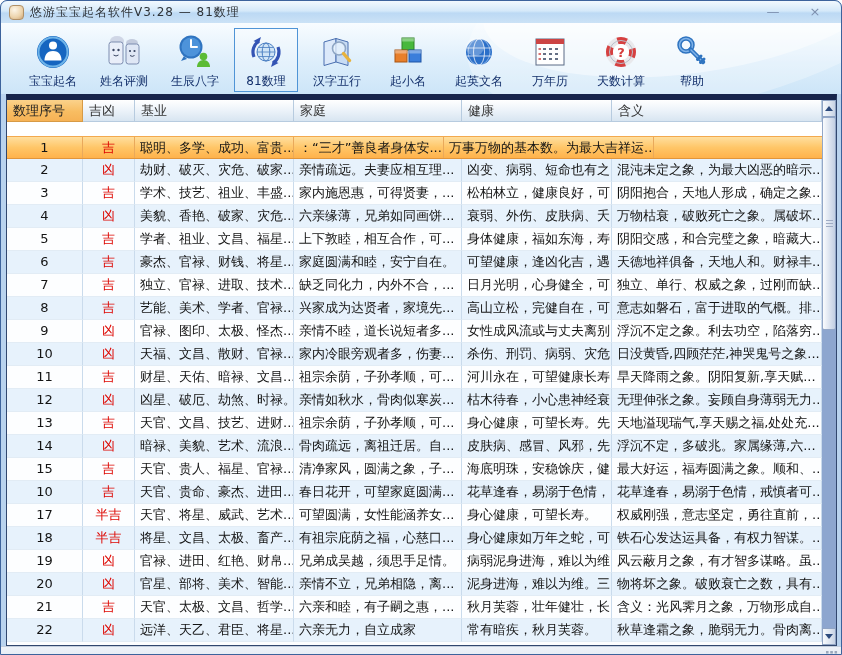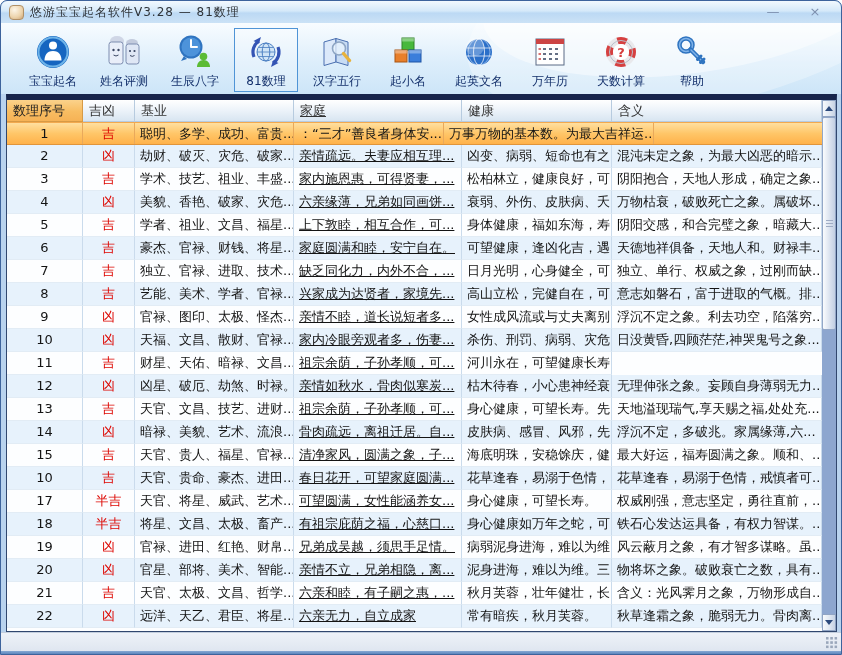--- a/index.html
+++ b/index.html
@@ -39,33 +39,33 @@
   .tb-btn.sel { border:1px solid #4f94d6; background:rgba(255,255,255,.25); }
   .tb-icon { width:38px; height:38px; display:block; margin-bottom:2px; }
   .tb-label { font-size:12px; color:#14306b; white-space:nowrap; }
   
   .main {
     margin-left:5px; width:831px;
     border:1px solid #31476e; border-top:6px solid #17254c;
     display:flex; background:#fff;
   }
   .table { width:815px; }
-  .thead { height:22px; display:flex; }
+  .thead { height:36px; display:flex; }
   .th {
     height:22px; line-height:21px; font-size:13px; color:#333;
     background:linear-gradient(#ffffff, #eef4fa 45%, #d8e5f1);
     border-right:1px solid #b7cbdf; border-bottom:1px solid #b7cbdf;
     padding-left:6px; white-space:nowrap; overflow:hidden;
   }
   .th.hl {
     background:linear-gradient(#fbd28b, #f8bd62 55%, #f6b255);
     border-right:1px solid #d79a45; border-bottom:1px solid #d79a45; color:#222;
   }
   .c0 { width:76px; } .c1 { width:52px; } .c2 { width:159px; }
-  .c3 { width:168px;text-decoration:underline; } .c4 { width:150px; } .c5 { width:210px; }
+  .c3 { width:168px; } .c4 { width:150px; } .c5 { width:210px; }
   .tr { height:23px; display:flex; background:#fdfeff; }
   .tr.alt { background:#e7f2fc; }
   .tr.sel {
     background:linear-gradient(#ffdf9f, #ffc668 50%, #ffb24b);
     border-top:1px solid #f3a94e; border-bottom:1px solid #e1953b; height:23px;
   }
   .td {
     height:100%; line-height:22px; font-size:13px; color:#141414;
     border-right:1px solid #cadbec; border-bottom:1px solid #e2ecf5;
     padding:0 4px 0 5px; white-space:nowrap; overflow:hidden;
@@ -330,20 +330,21 @@
     <div class="td c3">家内冷眼旁观者多，伤妻...</div>
     <div class="td c4">杀伤、刑罚、病弱、灾危...</div>
     <div class="td c5">日没黄昏,四顾茫茫,神哭鬼号之象...</div>
   </div>
           <div class="tr">
     <div class="td c0">11</div>
     <div class="td c1">吉</div>
     <div class="td c2">财星、天佑、暗禄、文昌...</div>
     <div class="td c3">祖宗余荫，子孙孝顺，可...</div>
     <div class="td c4">河川永在，可望健康长寿。</div>
+    <div class="td c5">旱天降雨之象。阴阳复新,享天赋...</div>
   </div>
           <div class="tr alt">
     <div class="td c0">12</div>
     <div class="td c1">凶</div>
     <div class="td c2">凶星、破厄、劫煞、时禄。</div>
     <div class="td c3">亲情如秋水，骨肉似寒炭...</div>
     <div class="td c4">枯木待春，小心患神经衰...</div>
     <div class="td c5">无理伸张之象。妄顾自身薄弱无力...</div>
   </div>
           <div class="tr">

